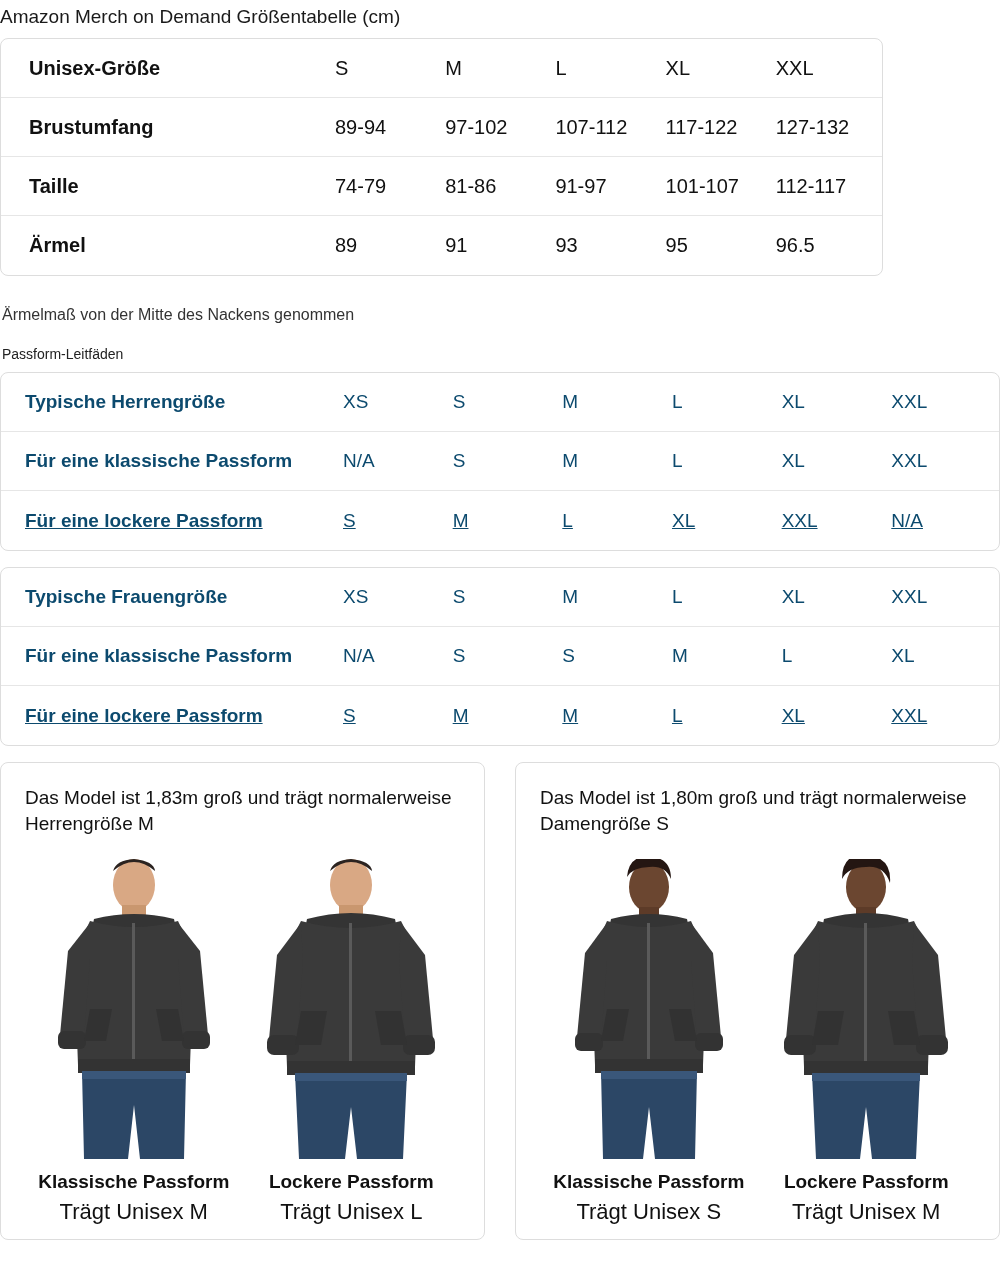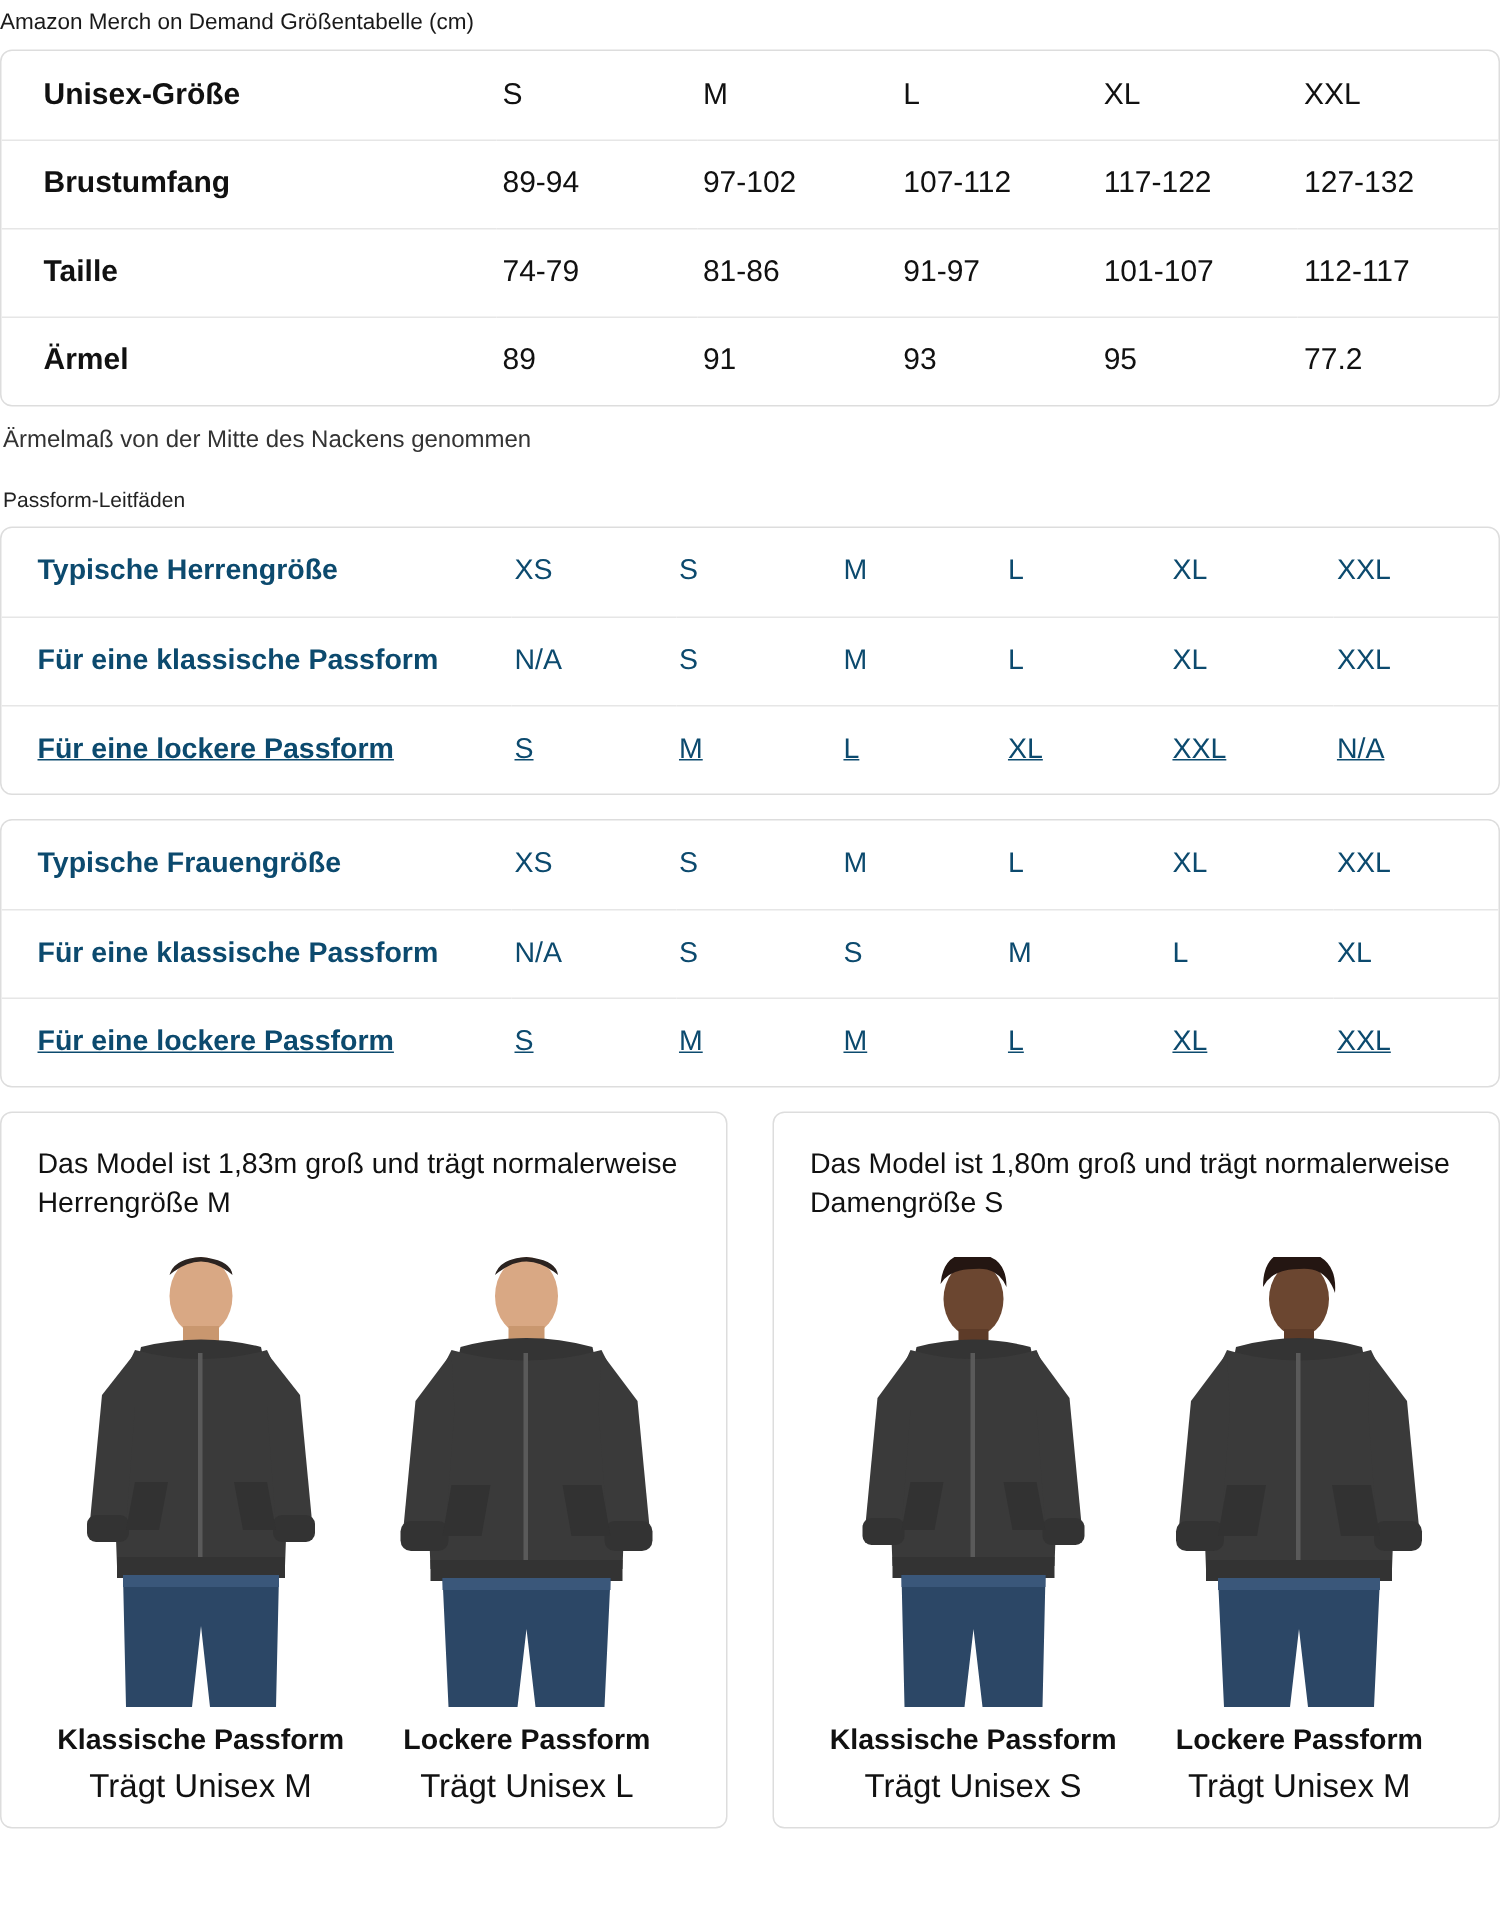--- a/index.html
+++ b/index.html
@@ -14,33 +14,33 @@
   body {
     width: 1000px;
     min-height: 1285px;
     position: relative;
   }
   .page {
     width: 1000px;
     padding: 0;
   }
   .doc-title {
-    font-size: 15px;
+    font-size: 19px;
     color: #1a1a1a;
     padding: 6px 12px 9px 0;
     line-height: 1.2;
     font-weight: 400;
   }
   
   .maintable {
     border: 1px solid #dddddd;
     border-radius: 8px;
     overflow: hidden;
-    width: 1000px;
-    margin-bottom: 12px;
+    width: 883px;
+    margin-bottom: 28px;
   }
   .maintable table {
     width: 100%;
     border-collapse: collapse;
     table-layout: fixed;
   }
   .maintable td {
     border-bottom: 1px solid #e6e6e6;
     height: 59px;
     font-size: 20px;
@@ -163,21 +163,21 @@
         <td class="val">91-97</td>
         <td class="val">101-107</td>
         <td class="val">112-117</td>
       </tr>
       <tr>
         <td class="lbl">Ärmel</td>
         <td class="val">89</td>
         <td class="val">91</td>
         <td class="val">93</td>
         <td class="val">95</td>
-        <td class="val">77.2</td>
+        <td class="val">96.5</td>
       </tr>
     </tbody>
       </table>
   </div>
 
   <div class="note">Ärmelmaß von der Mitte des Nackens genommen</div>
 
   <div class="section-title">Passform-Leitfäden</div>
 
   <div class="fittable">

